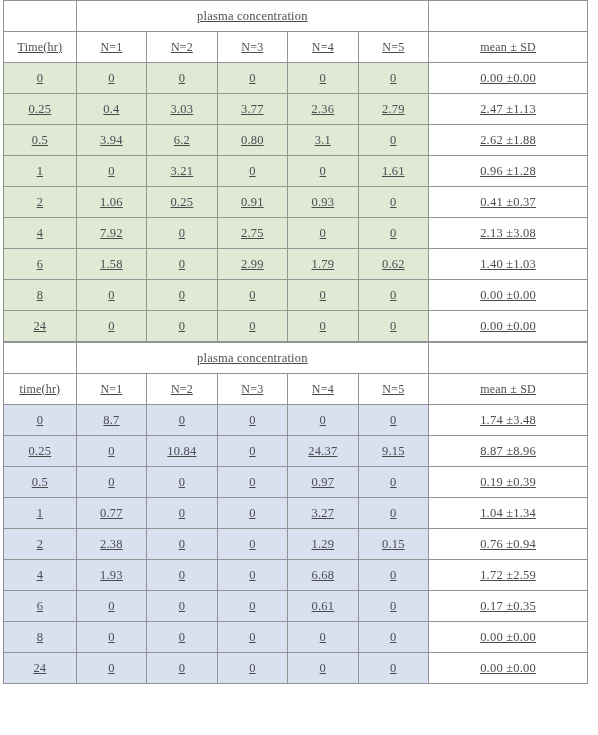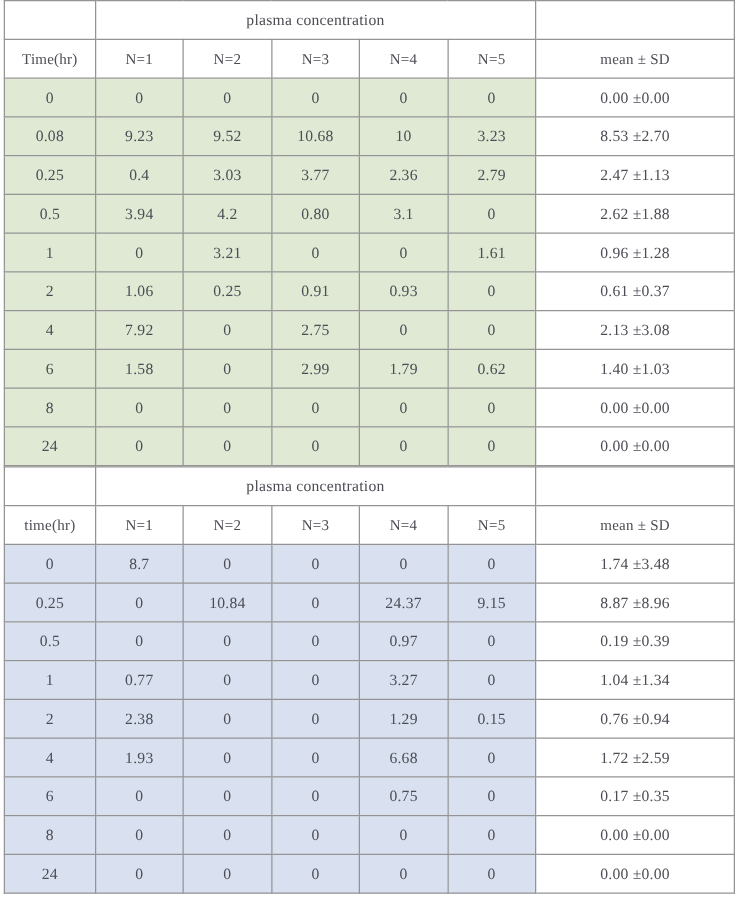--- a/index.html
+++ b/index.html
@@ -12,20 +12,21 @@
     height: 735px;
     font-family: "Liberation Serif", "DejaVu Serif", serif;
     color: #4a4a4a;
     overflow: hidden;
   }
   .sheet {
     position: relative;
     width: 598px;
     height: 735px;
     background: #ffffff;
+    text-decoration: underline;
   }
   table.pk-table {
     border-collapse: collapse;
     table-layout: fixed;
     width: 585px;
     margin: 0 0 0 3px;
     font-size: 12.5px;
   }
   table.pk-table td {
     border: 1px solid #949494;
@@ -91,41 +92,32 @@
         <tr>
           <td class="data">0</td>
           <td class="data">0</td>
           <td class="data">0</td>
           <td class="data">0</td>
           <td class="data">0</td>
           <td class="data">0</td>
           <td class="mean mean-text">0.00 ±0.00</td>
         </tr>
         <tr>
-          <td class="data">0.08</td>
-          <td class="data">9.23</td>
-          <td class="data">9.52</td>
-          <td class="data">10.68</td>
-          <td class="data">10</td>
-          <td class="data">3.23</td>
-          <td class="mean mean-text">8.53 ±2.70</td>
-        </tr>
-        <tr>
           <td class="data">0.25</td>
           <td class="data">0.4</td>
           <td class="data">3.03</td>
           <td class="data">3.77</td>
           <td class="data">2.36</td>
           <td class="data">2.79</td>
           <td class="mean mean-text">2.47 ±1.13</td>
         </tr>
         <tr>
           <td class="data">0.5</td>
           <td class="data">3.94</td>
-          <td class="data">4.2</td>
+          <td class="data">6.2</td>
           <td class="data">0.80</td>
           <td class="data">3.1</td>
           <td class="data">0</td>
           <td class="mean mean-text">2.62 ±1.88</td>
         </tr>
         <tr>
           <td class="data">1</td>
           <td class="data">0</td>
           <td class="data">3.21</td>
           <td class="data">0</td>
@@ -133,21 +125,21 @@
           <td class="data">1.61</td>
           <td class="mean mean-text">0.96 ±1.28</td>
         </tr>
         <tr>
           <td class="data">2</td>
           <td class="data">1.06</td>
           <td class="data">0.25</td>
           <td class="data">0.91</td>
           <td class="data">0.93</td>
           <td class="data">0</td>
-          <td class="mean mean-text">0.61 ±0.37</td>
+          <td class="mean mean-text">0.41 ±0.37</td>
         </tr>
         <tr>
           <td class="data">4</td>
           <td class="data">7.92</td>
           <td class="data">0</td>
           <td class="data">2.75</td>
           <td class="data">0</td>
           <td class="data">0</td>
           <td class="mean mean-text">2.13 ±3.08</td>
         </tr>
@@ -258,21 +250,21 @@
           <td class="data">0</td>
           <td class="data">6.68</td>
           <td class="data">0</td>
           <td class="mean mean-text">1.72 ±2.59</td>
         </tr>
         <tr>
           <td class="data">6</td>
           <td class="data">0</td>
           <td class="data">0</td>
           <td class="data">0</td>
-          <td class="data">0.75</td>
+          <td class="data">0.61</td>
           <td class="data">0</td>
           <td class="mean mean-text">0.17 ±0.35</td>
         </tr>
         <tr>
           <td class="data">8</td>
           <td class="data">0</td>
           <td class="data">0</td>
           <td class="data">0</td>
           <td class="data">0</td>
           <td class="data">0</td>

